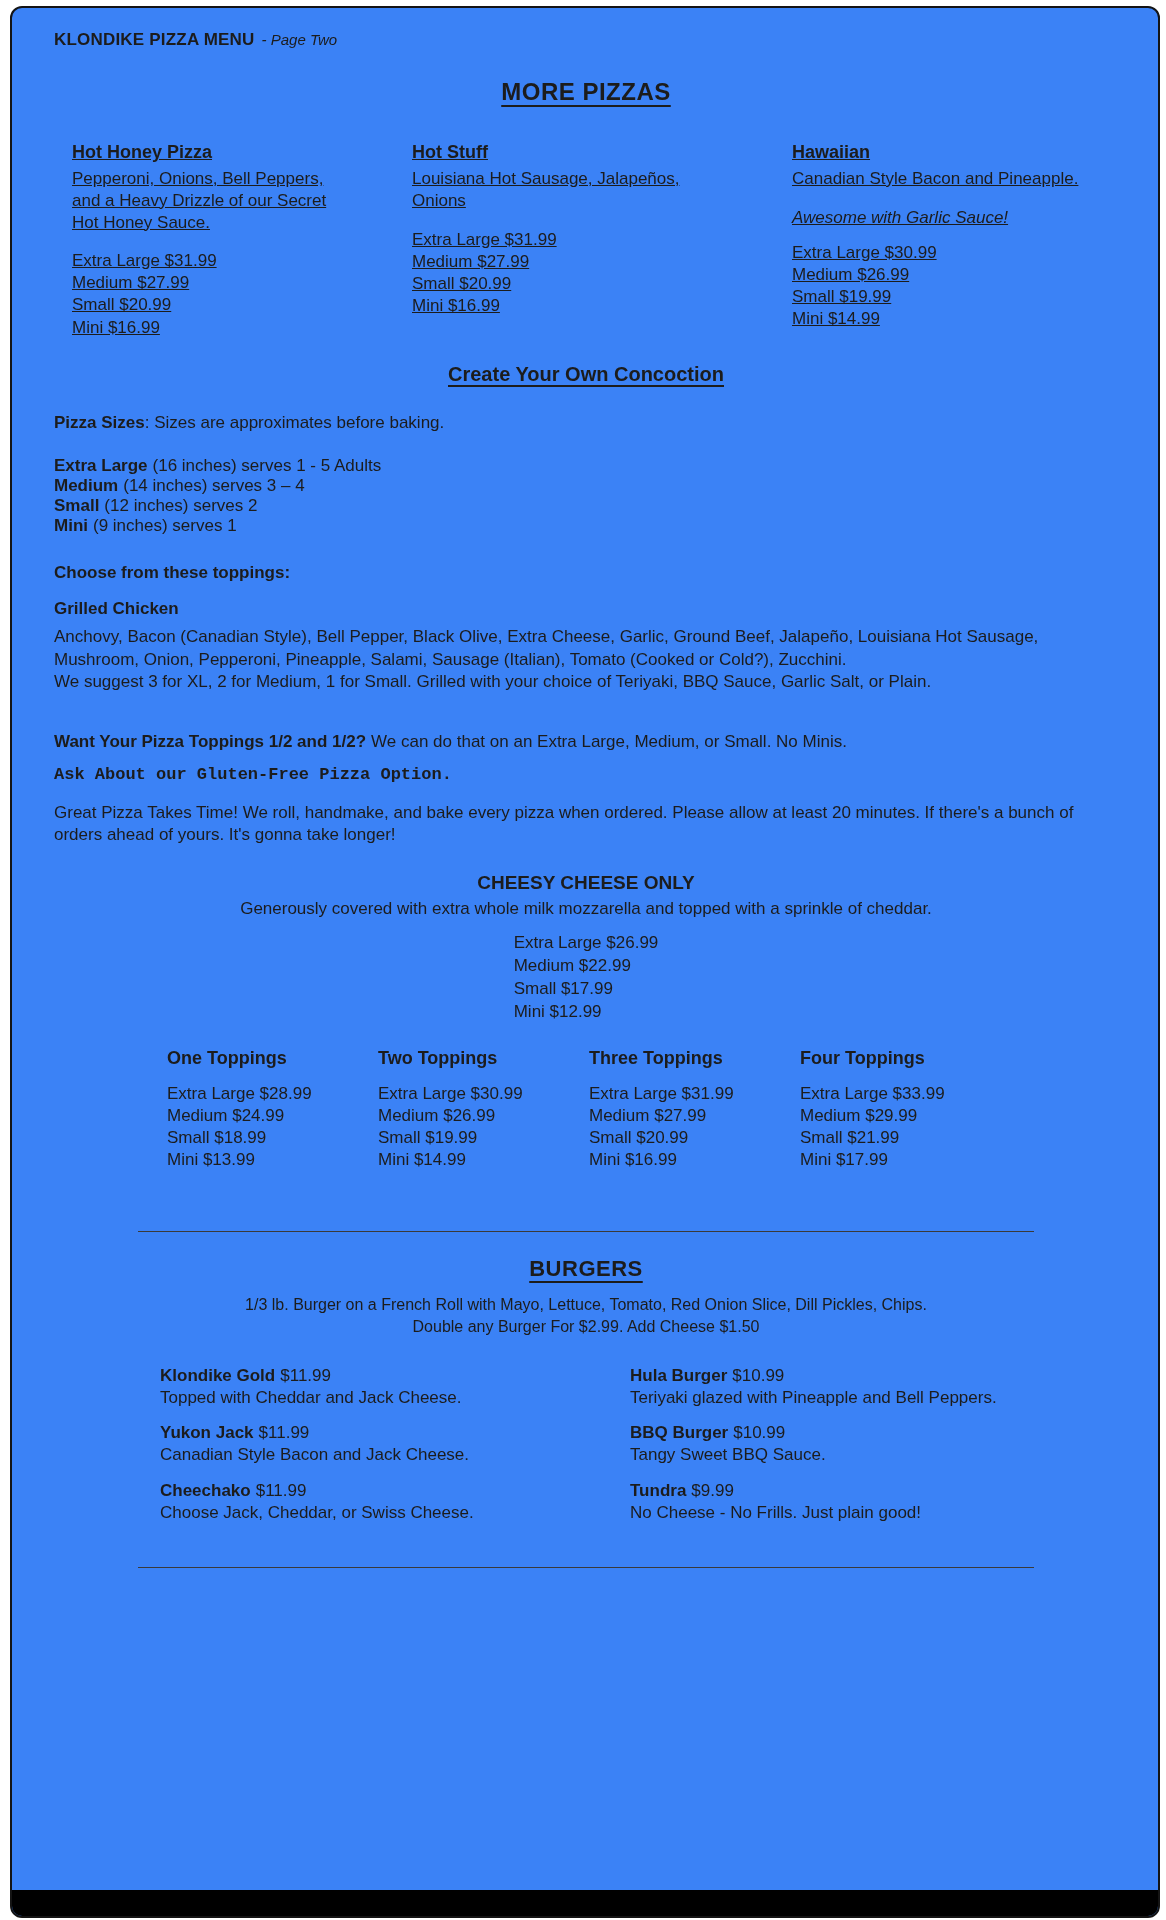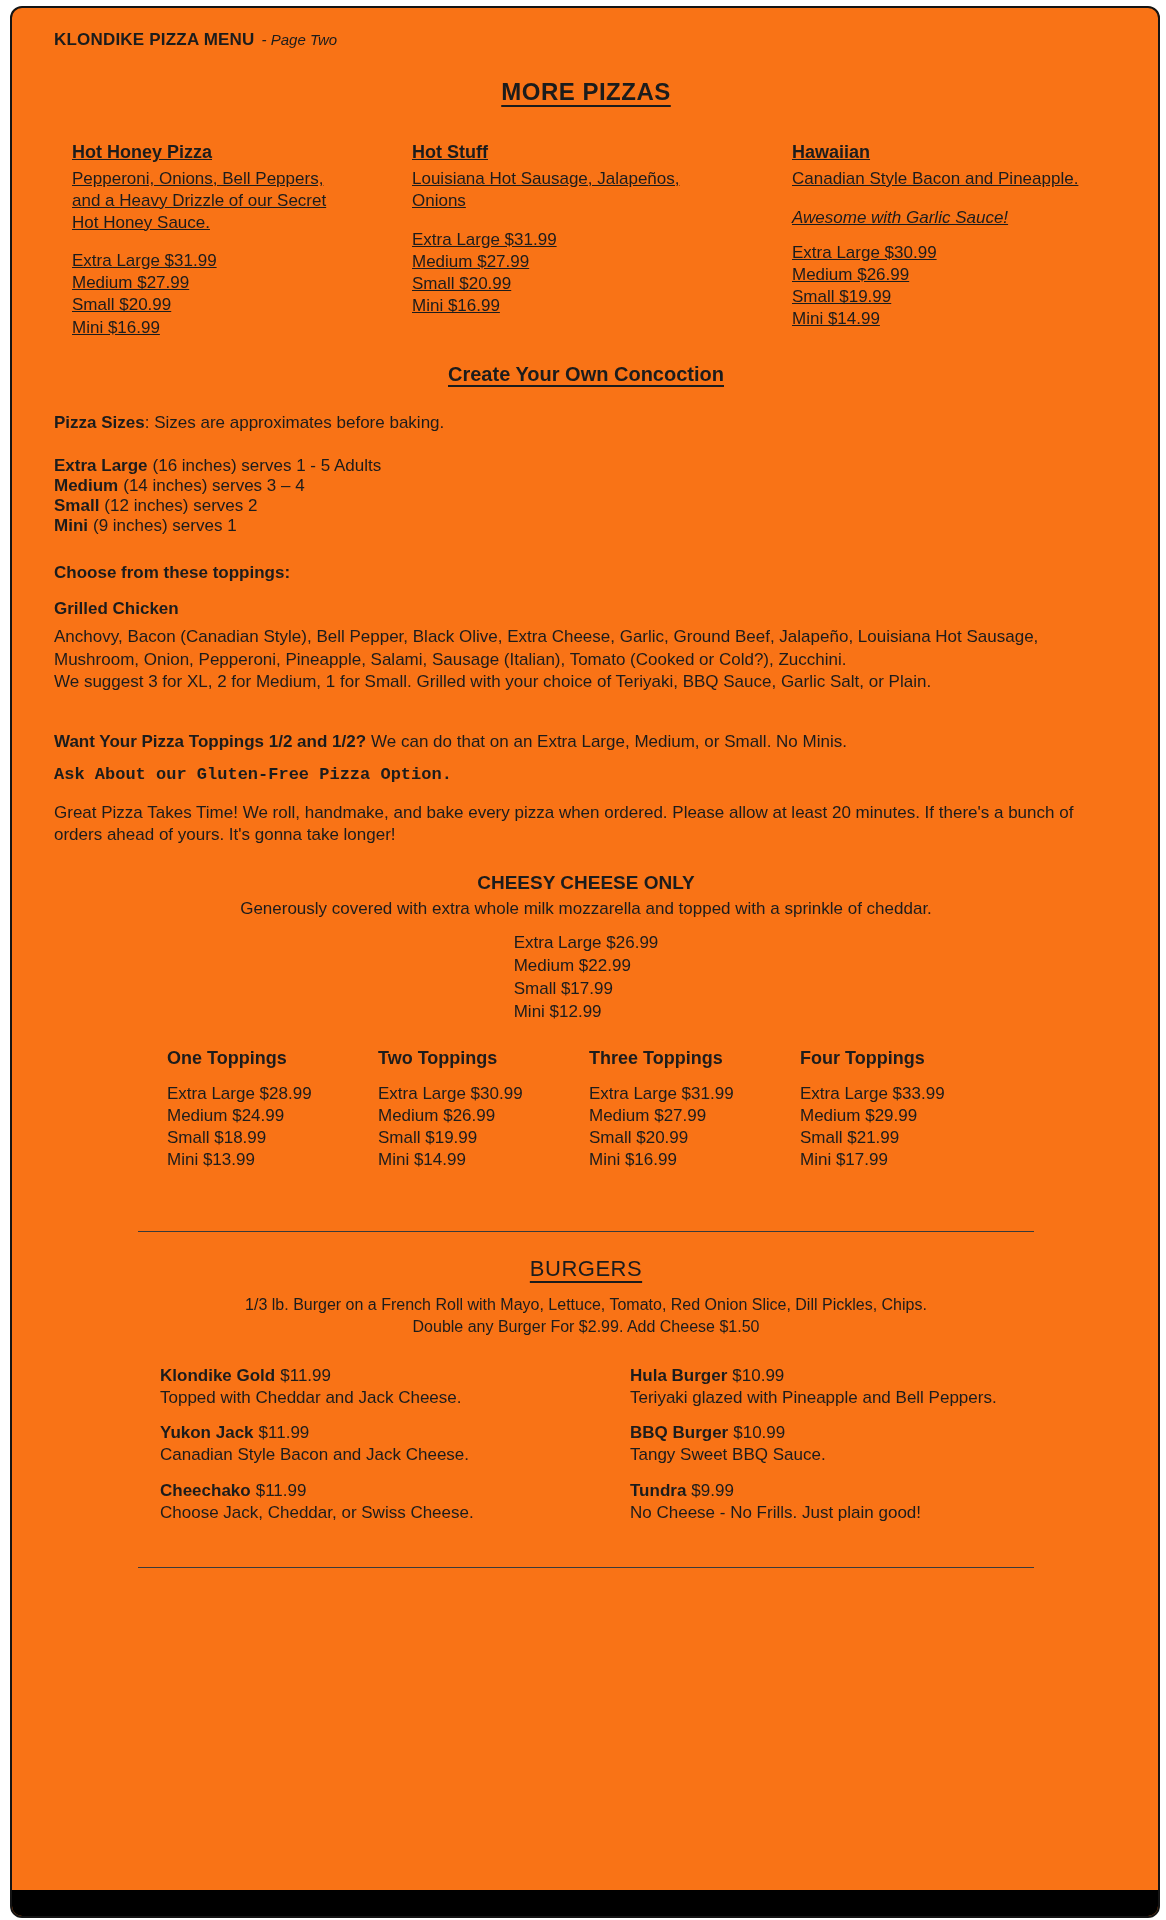--- a/index.html
+++ b/index.html
@@ -8,21 +8,21 @@
     background: #ffffff;
     font-family: "Liberation Sans", sans-serif;
     color: #1c1c1c;
     position: relative;
   }
   .page {
     position: absolute; left: 10px; top: 6px;
     width: 1146px; height: 1908px;
     border: 2px solid #141414;
     border-radius: 12px;
-    background: #f97316;
+    background: #3b82f6;
     overflow: hidden;
   }
   .content { padding: 22px 40px 0 42px; }
 
   .header { font-size: 17px; }
   .h-title { font-weight: bold; letter-spacing: .2px; }
   .h-sub { font-style: italic; font-size: 15px; margin-left: 7px; }
 
   .big-title {
     text-align: center; font-size: 24px; font-weight: bold;
@@ -67,21 +67,21 @@
   .top-col .prices { margin-top: 14px; }
 
   .divider {
     width: 896px; margin: 0 auto;
     border: 0; border-top: 1px solid #3a3a3a; height: 0;
   }
   .divider-1 { margin-top: 60px; }
   .divider-2 { margin-top: 30px; }
 
   .burgers-title {
-    text-align: center; font-size: 22px; font-weight: normal;
+    text-align: center; font-size: 22px; font-weight: bold;
     text-decoration: underline; text-underline-offset: 5px;
     margin-top: 24px; letter-spacing: .5px;
   }
   .burger-intro { text-align: center; margin-top: 12px; line-height: 1.35; }
   .burger-grid { display: grid; grid-template-columns: 470px 1fr; padding-left: 106px; margin-top: 28px; }
   .burger-item { margin-bottom: 13px; font-size: 17px; line-height: 1.3; }
   .burger-name { font-weight: bold; }
 
   .footer-bar {
     position: absolute; left: 0; right: 0; bottom: 0;

